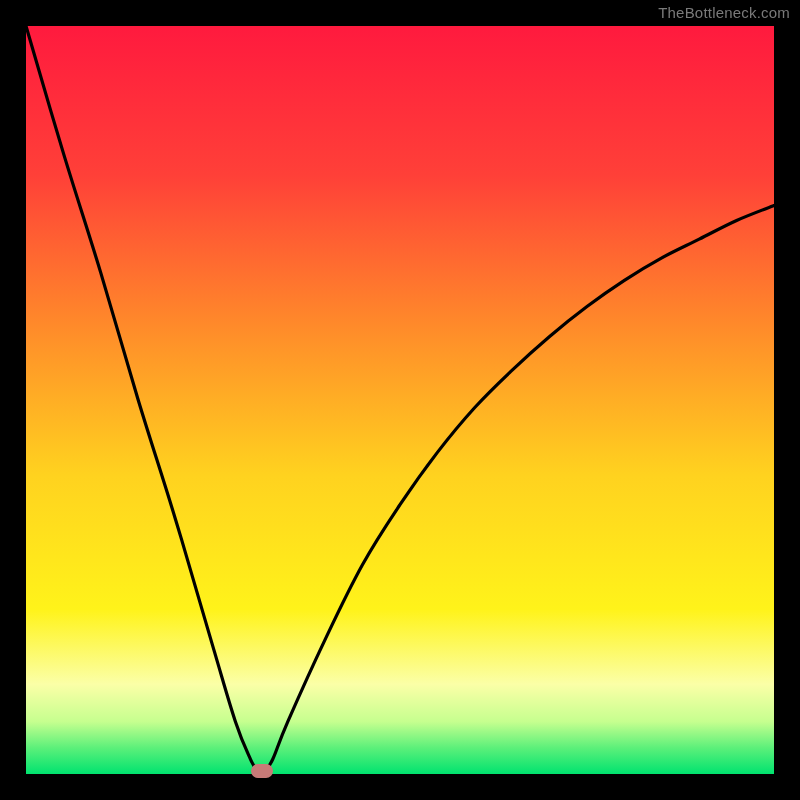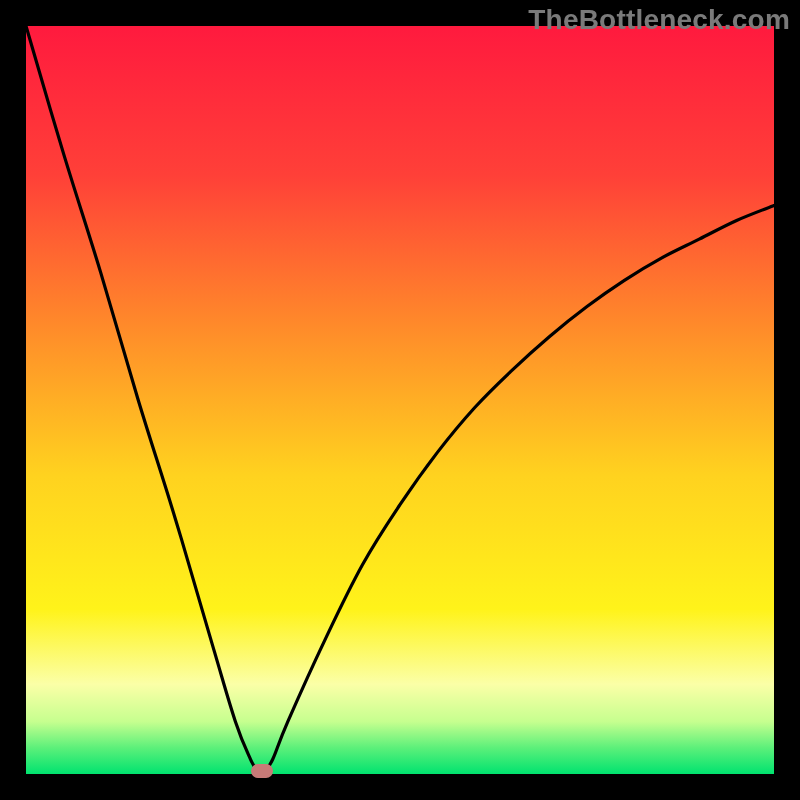--- a/index.html
+++ b/index.html
@@ -32,23 +32,23 @@
     top: 0;
     width: 748px;
     height: 748px;
     pointer-events: none;
   }
   .watermark {
     position: absolute;
     top: 4px;
     right: 10px;
     color: #7a7a7a;
-    font-size: 28px;
+    font-size: 15px;
     letter-spacing: 0.2px;
-    font-weight: 700;
+    font-weight: 400;
   }
   .marker {
     position: absolute;
     width: 22px;
     height: 14px;
     border-radius: 8px;
     background: #c77a77;
     transform: translate(-50%, -50%);
   }
 </style>

